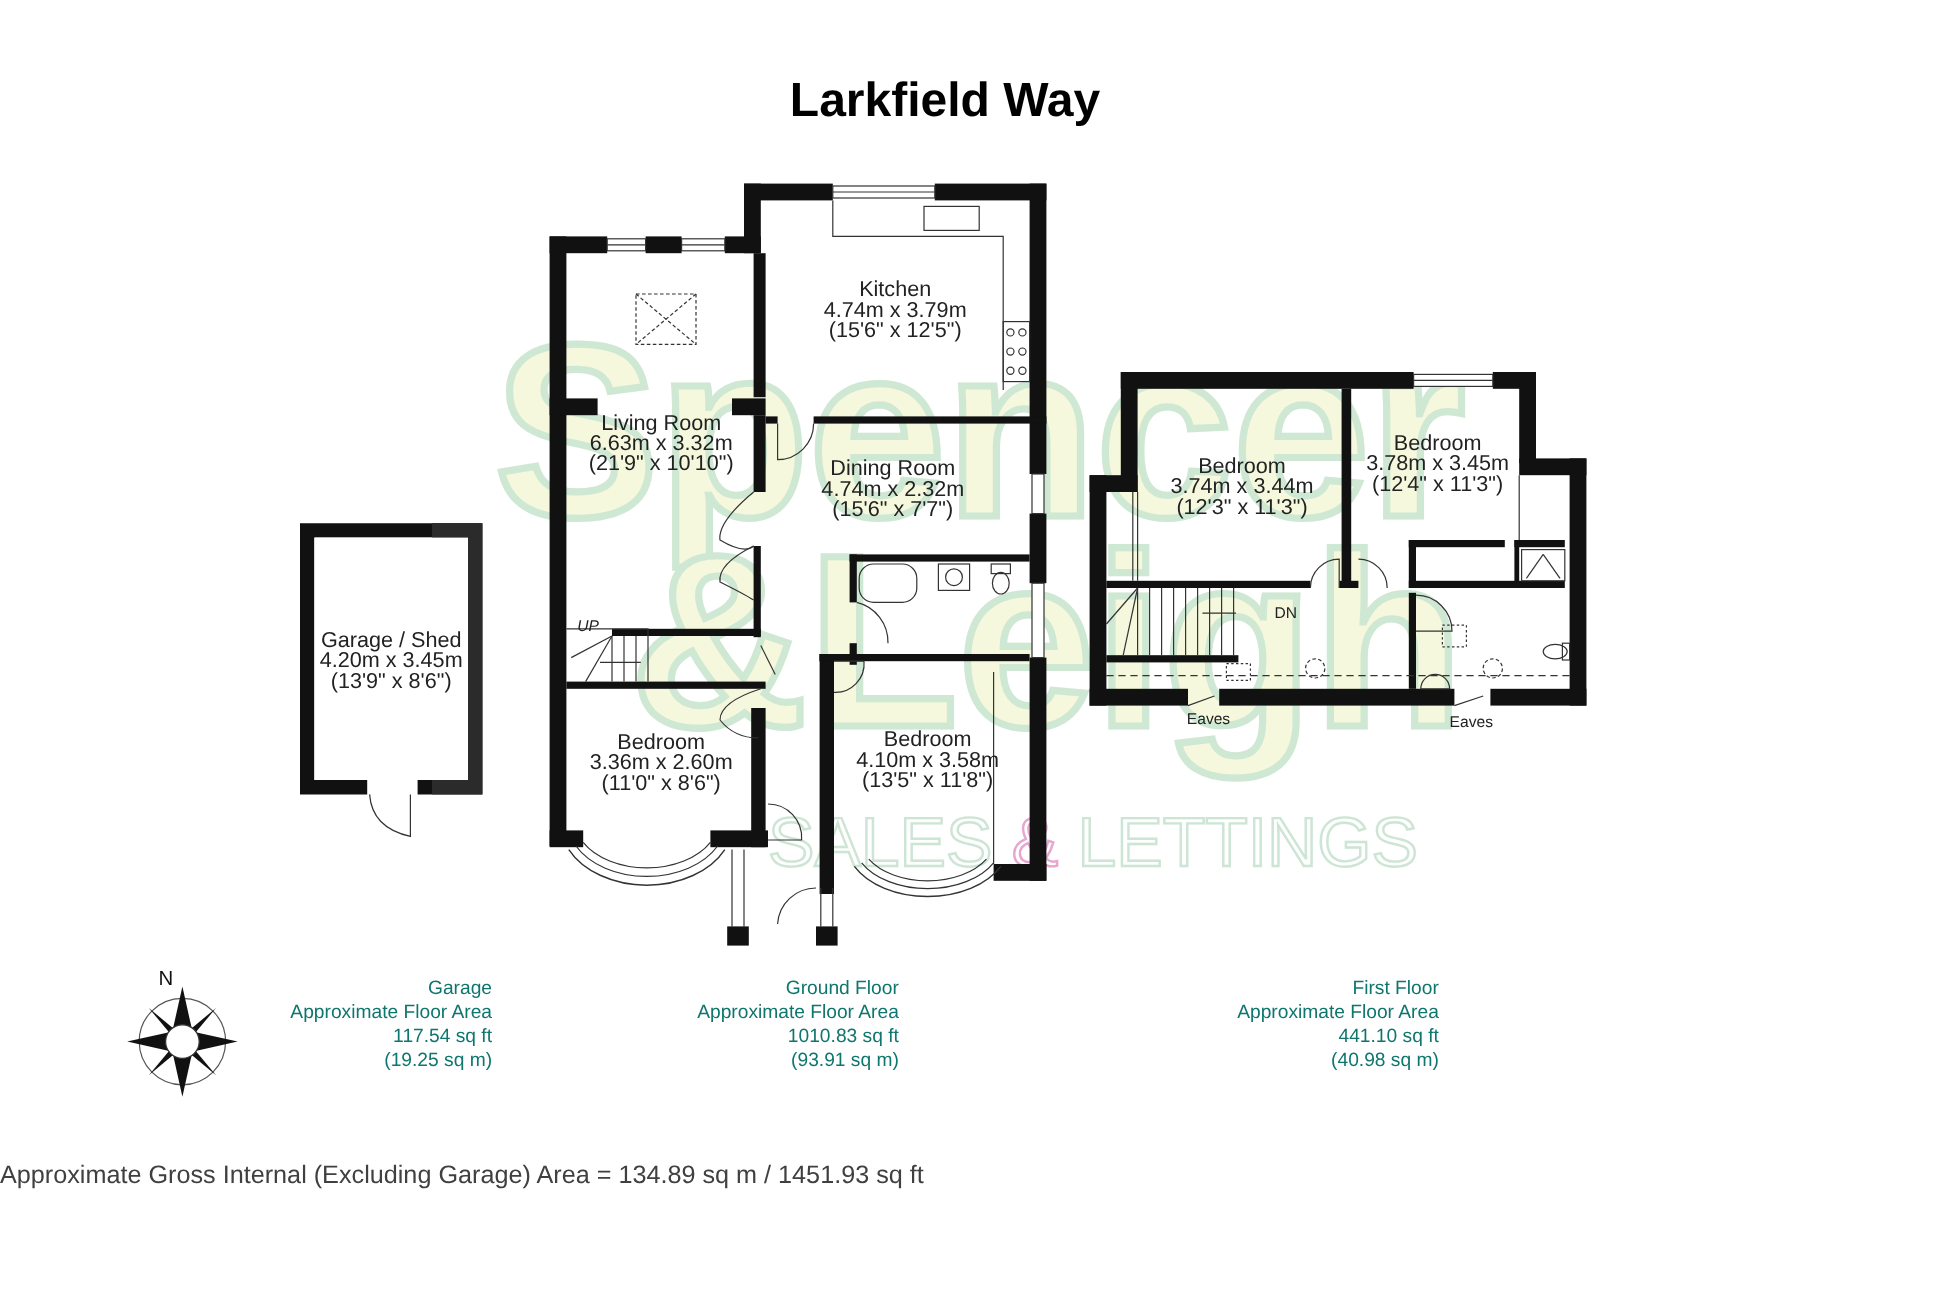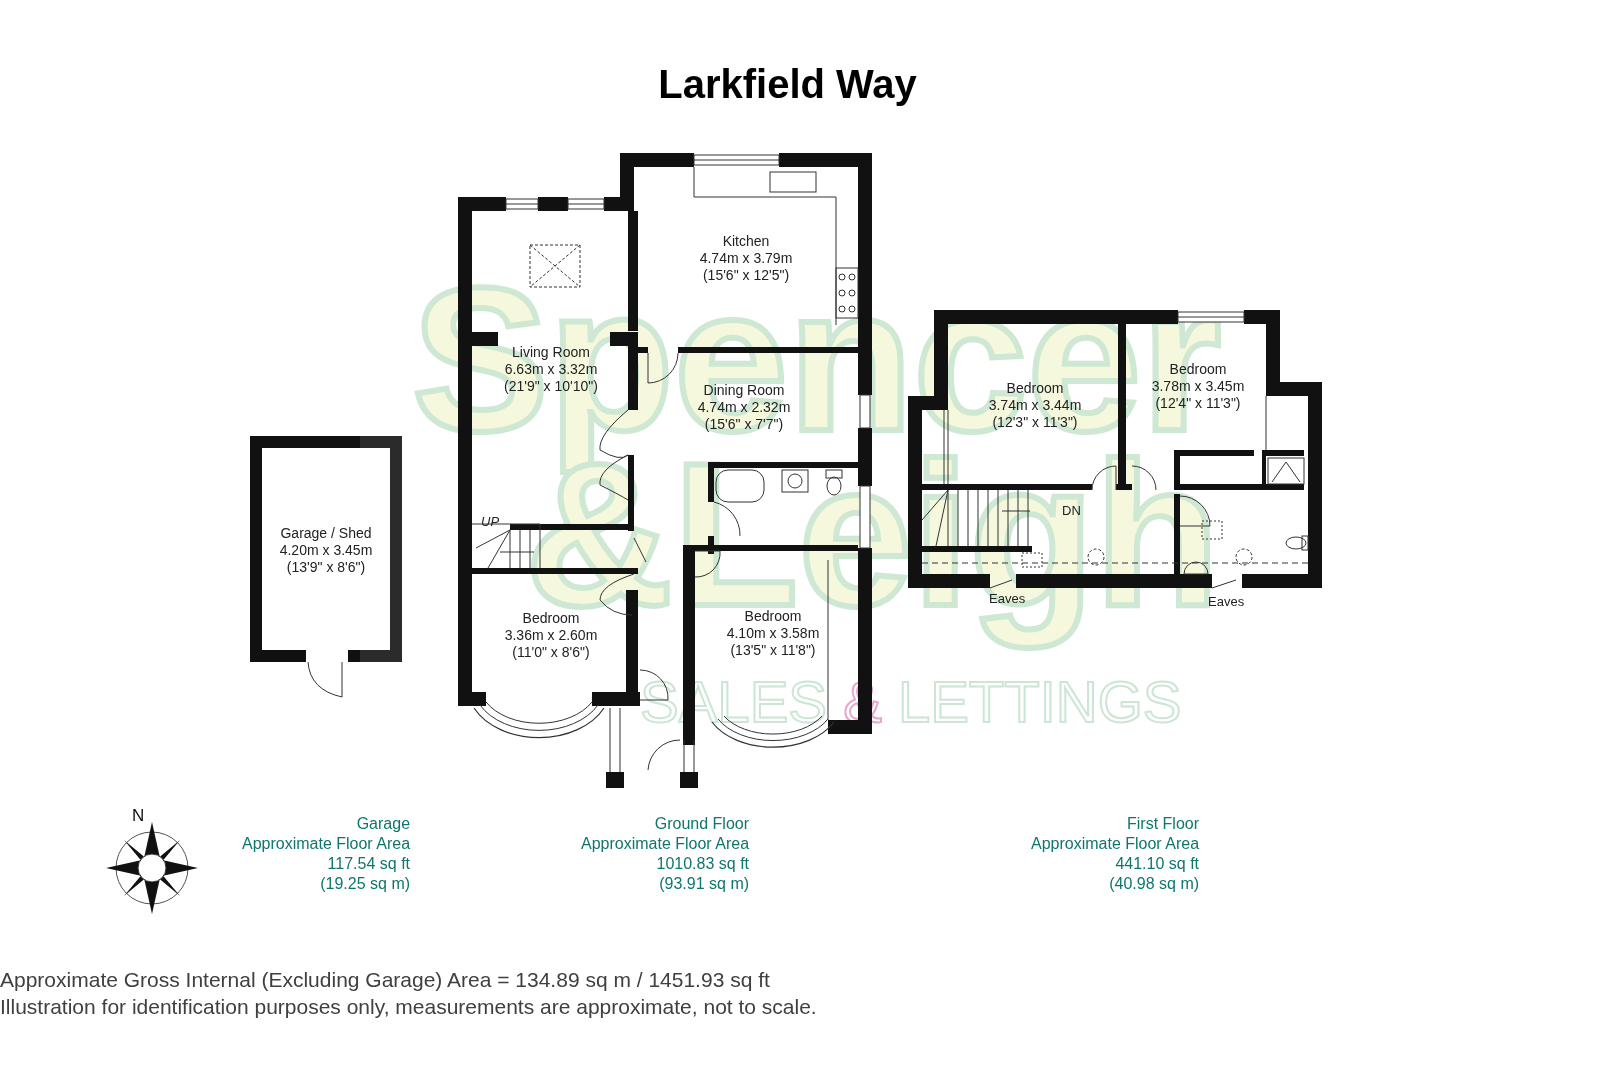--- a/index.html
+++ b/index.html
@@ -4,21 +4,21 @@
 <style>
   html, body { margin: 0; padding: 0; background: #ffffff; }
   body { width: 1620px; height: 1080px; position: relative; overflow: hidden;
          font-family: "Liberation Sans", sans-serif; color: #1a1a1a; }
   .title { position: absolute; left: 0; width: 1575px; top: 62px; text-align: center;
            font-size: 40px; font-weight: bold; color: #000; }
   svg.plan { position: absolute; left: 0; top: 0; }
   .wm-big { font-family: "Liberation Sans", sans-serif; font-weight: bold;
             fill: #f5f8dc; stroke: #cfe8d3; stroke-width: 6; }
   .wm-small { font-family: "Liberation Sans", sans-serif; fill: none; stroke: #cde5d4; stroke-width: 2; }
-  .room-label { position: absolute; text-align: center; font-size: 14px; line-height: 17px;
+  .room-label { position: absolute; text-align: center; font-size: 18px; line-height: 17px;
                 color: #222; white-space: nowrap; transform: translateX(-50%); }
   .mini-label { position: absolute; font-size: 13px; color: #222; white-space: nowrap; }
   .area-block { position: absolute; text-align: right; font-size: 16px; line-height: 20px;
                 color: #0f766e; transform: translateX(-50%); white-space: nowrap; }
   .footer { position: absolute; left: 0; width: 1570px; text-align: left; font-size: 21px;
             line-height: 27px; color: #404040; top: 966px; }
   .north { position: absolute; left: 132px; top: 806px; font-size: 17px; color: #111; }
 </style>
 </head>
 <body>
@@ -280,14 +280,13 @@
 </div>
 <div class="area-block" style="left:1115px; top:814px;">
   <div>First Floor</div>
   <div>Approximate Floor Area</div>
   <div>441.10 sq ft</div>
   <div>(40.98 sq m)</div>
 </div>
 
 <div class="footer">
   <div>Approximate Gross Internal (Excluding Garage) Area = 134.89 sq m / 1451.93 sq ft</div>
-  <div>Illustration for identification purposes only, measurements are approximate, not to scale.</div>
 </div>
 
 </body></html>

